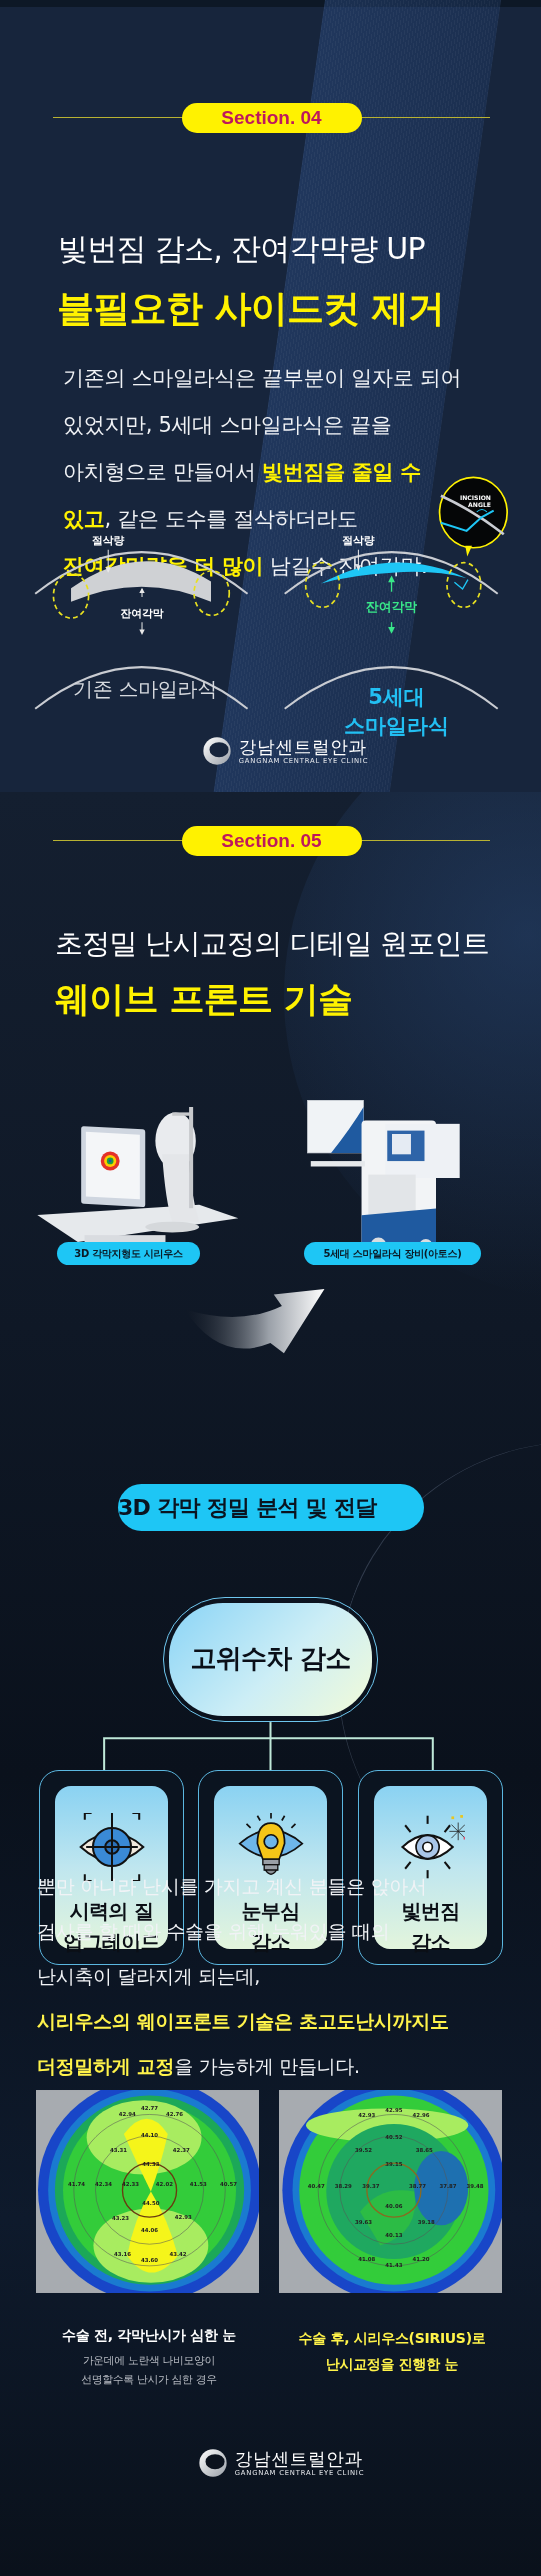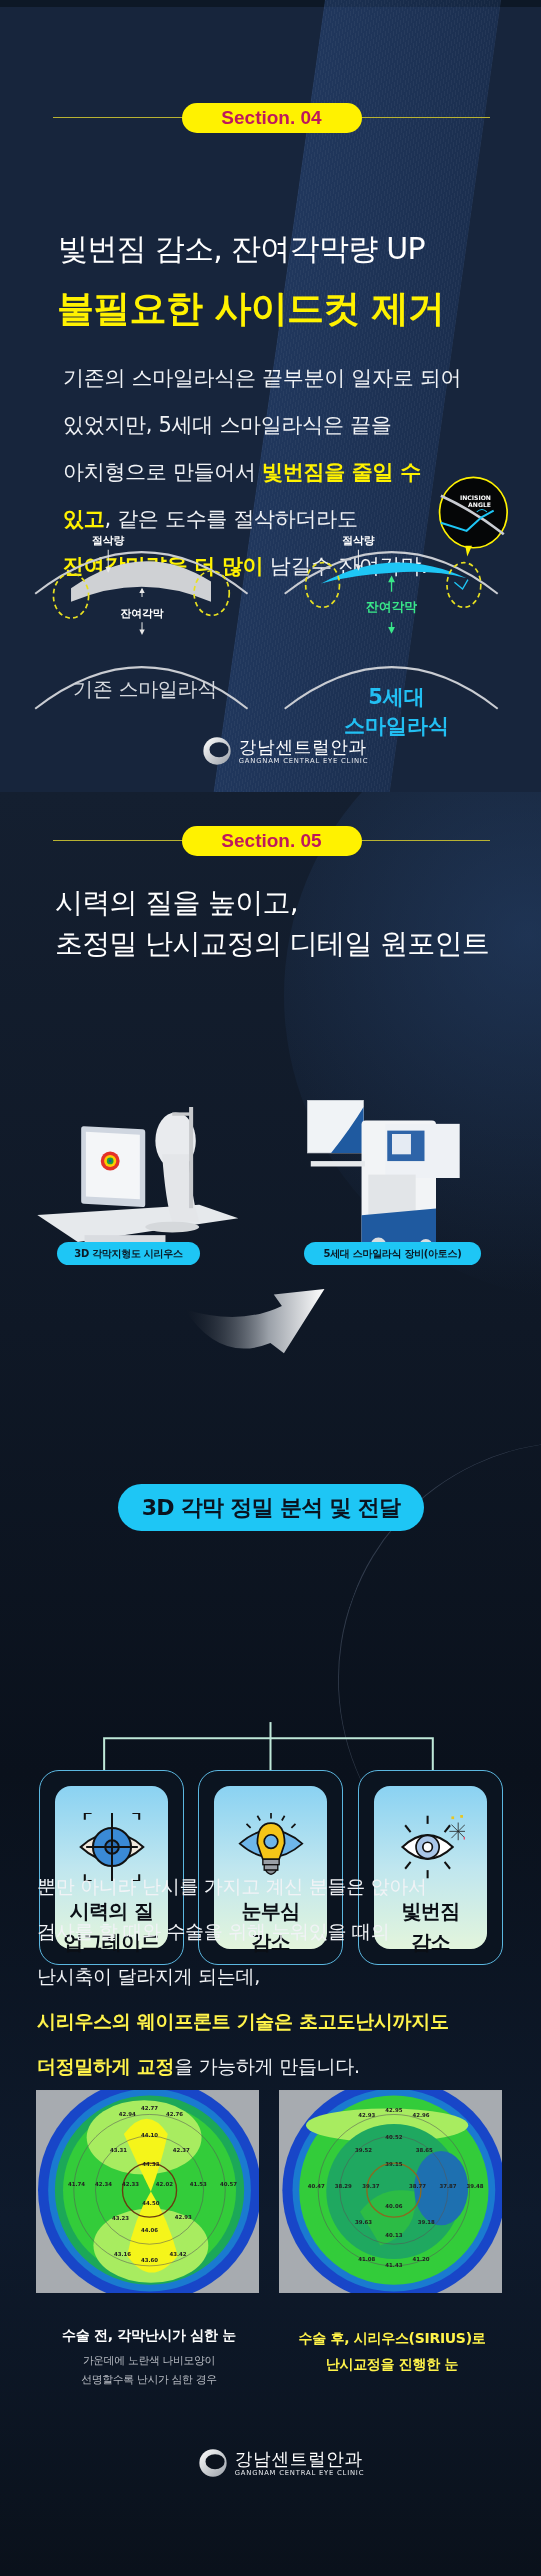--- a/index.html
+++ b/index.html
@@ -34,21 +34,21 @@
   
   .sec5 { position:absolute; left:0; top:792px; width:541px; height:1784px; background:linear-gradient(180deg,#141f30 0%, #0f1826 30%, #0a111c 55%, #0e1a2c 80%, #0a111b 100%); overflow:hidden; }
   .sec5 .curve1 { position:absolute; left:284px; top:-101px; width:609px; height:609px; border-radius:50%; background:radial-gradient(circle at 40% 40%, rgba(40,70,115,0.55), rgba(20,35,60,0) 70%); }
   .sec5 .arcline { position:absolute; left:338px; top:650px; width:474px; height:474px; border-radius:50%; border-left:1.4px solid rgba(180,200,230,0.22); transform:rotate(20deg); }
 
   .device-card { position:absolute; }
   .device-label { position:absolute; height:23px; border-radius:11.5px; background:#1ec6f5; color:#0b1a26; font-weight:bold; font-size:10px; text-align:center; line-height:23px; letter-spacing:-0.3px; }
 
   .big-arrow { position:absolute; left:179px; top:497px; width:149px; height:98px; }
 
-  .cyan-pill { position:absolute; left:118px; top:692px; width:306px; height:47px; border-radius:24px; background:#1ec6f5; color:#0a1420; font-weight:bold; font-size:22px; text-align:center; line-height:47px; letter-spacing:-0.7px; }
+  .cyan-pill { position:absolute; left:118px; top:692px; width:306px; height:47px; border-radius:24px; background:#1ec6f5; color:#0a1420; font-weight:bold; font-size:22px; line-height:47px; letter-spacing:-0.7px; }
 
   .tree-root { position:absolute; left:163px; top:805px; width:215px; height:125px; border-radius:62px; border:1.4px solid #6ec6ee; padding:5.4px; }
   .tree-root .inner { width:100%; height:100%; border-radius:54px; background:linear-gradient(135deg,#8ad4f6 0%, #cdeef6 55%, #f2fbd8 100%); color:#0a0f18; font-weight:bold; font-size:26px; text-align:center; line-height:111px; letter-spacing:-0.7px; }
   .tree-lines { position:absolute; left:0; top:930px; width:541px; height:61px; }
 
   .benefit-card { position:absolute; top:978px; width:145px; height:195px; border-radius:20px; border:1.4px solid #5bb7e0; padding:15px; background:#0b1420; }
   .benefit-card .inner { width:100%; height:100%; border-radius:16px; background:linear-gradient(180deg,#8ad2f2 0%, #bfe6ef 50%, #e3f5dc 100%); position:relative; }
   .benefit-card .icon { position:absolute; left:50%; top:27px; transform:translateX(-50%); width:68px; height:68px; }
   .benefit-card .label { position:absolute; left:0; right:0; top:110px; text-align:center; color:#0b0f16; font-weight:bold; font-size:20px; line-height:31px; letter-spacing:-0.7px; }
 
@@ -152,22 +152,22 @@
 
   <section class="sec5">
     <div class="curve1"></div>
     <div class="arcline"></div>
 
     <div class="section-header" style="top:34px;">
       <div class="line"></div>
       <div class="section-pill">Section. 05</div>
     </div>
 
-    <div class="h-white" style="top:92px; left:55px; font-size:28px;">시력의 질을 높이고,</div>
     <div class="h-white" style="top:133px; left:55px; font-size:28px;">초정밀 난시교정의 디테일 원포인트</div>
+    <div class="h-yellow" style="top:184px; left:55px; font-size:35px;">웨이브 프론트 기술</div>
 
     <div class="device-card" style="left:37px; top:315px; width:203px; height:145px;">
       <svg width="203" height="145" viewBox="0 0 300 215">
         <path d="M0 160 L240 145 L298 165 L60 200 Z" fill="#e6e9ec"></path>
         <rect x="70" y="190" width="120" height="25" fill="#d9dce0"></rect>
         <rect x="65" y="25" width="95" height="115" rx="4" fill="#cfd6e0" transform="skewY(3)"></rect>
         <rect x="72" y="33" width="80" height="96" fill="#f4f6f8" transform="skewY(3)"></rect>
         <circle cx="108" cy="80" r="14" fill="#e4312a"></circle>
         <circle cx="108" cy="80" r="9" fill="#ffcc00"></circle>
         <circle cx="108" cy="80" r="5" fill="#20a040"></circle>
@@ -204,20 +204,23 @@
             <stop offset="0" stop-color="#0d1420" stop-opacity="0.2"></stop>
             <stop offset="0.6" stop-color="#9aa0a8"></stop>
             <stop offset="1" stop-color="#ffffff"></stop>
           </linearGradient>
         </defs>
       <path d="M8 30 Q60 110 135 80 L155 95 L215 0 L140 8 L152 25 Q90 55 8 30 Z" fill="url(#ag)"></path>
     </svg>
 
     <div class="cyan-pill">3D 각막 정밀 분석 및 전달</div>
 
+    <div class="tree-root">
+      <div class="inner">고위수차 감소</div>
+    </div>
     <svg class="tree-lines" viewBox="0 0 800 90">
       <line x1="400" y1="0" x2="400" y2="76" stroke="#bfe8d8" stroke-width="3"></line>
       <polyline points="154,76 154,24 640,24 640,76" fill="none" stroke="#bfe8d8" stroke-width="3"></polyline>
       <ellipse cx="154" cy="80" rx="6" ry="9" fill="#bfe8d8"></ellipse>
       <ellipse cx="400" cy="80" rx="6" ry="9" fill="#bfe8d8"></ellipse>
       <ellipse cx="640" cy="80" rx="6" ry="9" fill="#bfe8d8"></ellipse>
     </svg>
 
     <div class="benefit-card" style="left:39px;">
       <div class="inner">

